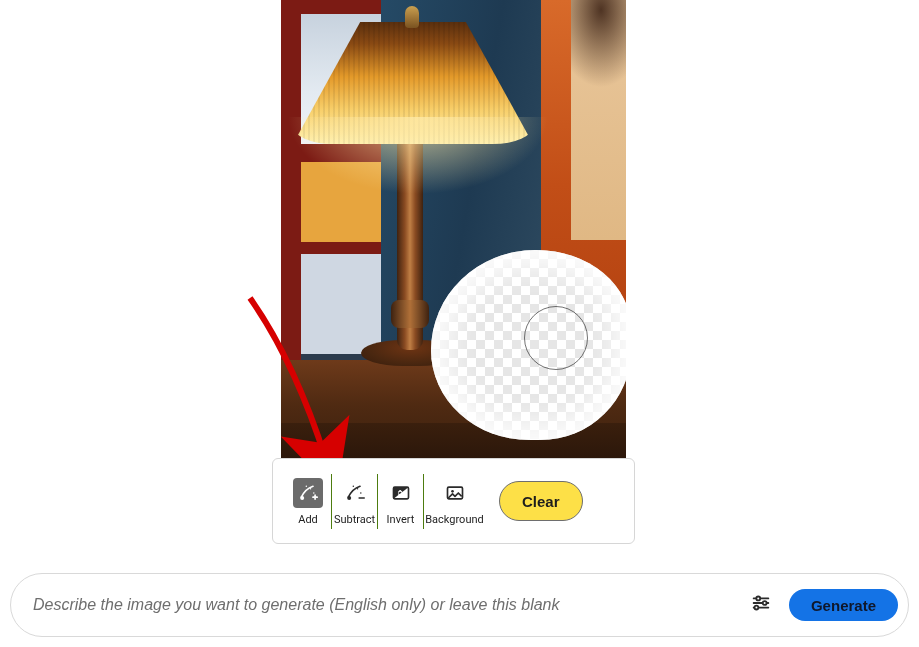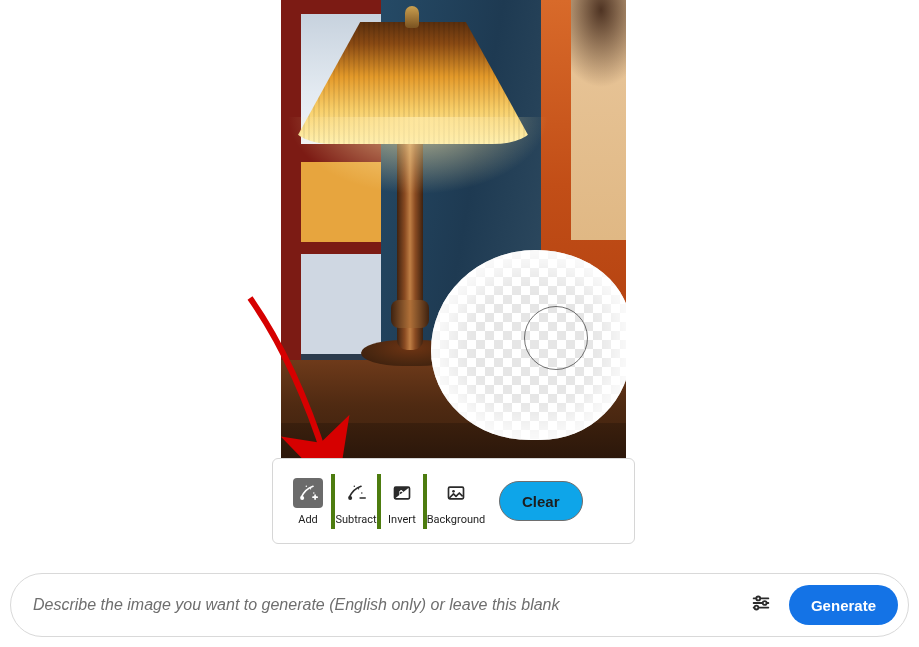--- a/index.html
+++ b/index.html
@@ -88,52 +88,52 @@
   .toolbar {
     position:absolute; left:272px; top:458px; width:363px; height:86px;
     background:#fff; border:1px solid #d6d6d6; border-radius:6px;
     display:flex; align-items:center; padding:10px 12px;
   }
   .tool-group { display:flex; align-items:stretch; }
   .tool-btn {
     width:46px; display:flex; flex-direction:column; align-items:center; justify-content:center;
     gap:6px; cursor:pointer; user-select:none; position:relative; padding:4px 0;
   }
-  .tool-btn + .tool-btn { border-left:4px solid #4d7c0f; }
+  .tool-btn + .tool-btn { border-left:1px solid #4d7c0f; }
   .tool-btn.wide { width:62px; }
   .tool-icon {
     width:30px; height:30px; display:flex; align-items:center; justify-content:center;
     border-radius:4px; color:#2b2b2b;
   }
   .tool-btn.active .tool-icon { background:#6b6b6b; color:#fff; }
   .tool-label { font-size:11px; color:#1d1d1d; line-height:1; }
   .clear-btn {
     margin-left:14px; height:40px; padding:0 22px; border:1.5px solid #6e6e6e;
-    border-radius:20px; background:#0ea5e9; font-size:15px; font-weight:600; color:#1d1d1d;
+    border-radius:20px; background:#fde047; font-size:15px; font-weight:600; color:#1d1d1d;
     cursor:pointer; display:flex; align-items:center;
   }
 
   
   .prompt-bar {
     position:absolute; left:10px; right:10px; bottom:10px; height:64px;
     border:1.5px solid #d9d9d9; border-radius:32px; background:#fff;
     display:flex; align-items:center; padding:0 10px 0 22px; gap:12px;margin-top:24px;
   }
   .prompt-input {
     flex:1; border:none; outline:none; font-size:16px; font-style:italic;
     color:#6e6e6e; background:transparent;
   }
   .prompt-input::placeholder { color:#6e6e6e; font-style:italic; }
   .settings-icon-btn {
     width:32px; height:32px; display:flex; align-items:center; justify-content:center;
     cursor:pointer; color:#2b2b2b;
   }
   .generate-btn {
-    height:40px; padding:0 22px; border:none; border-radius:22px;
-    background:#1473e6; color:#ffffff; font-size:15px; font-weight:600; cursor:pointer;
+    height:32px; padding:0 22px; border:none; border-radius:22px;
+    background:#1473e6; color:#0f172a; font-size:15px; font-weight:600; cursor:pointer;
   }
 </style>
 </head>
 <body>
 
 <div class="canvas-wrap">
   <div class="window-frame-v"></div>
   <div class="window-frame-h"></div>
   <div class="window-glass-top"></div>
   <div class="window-bar"></div>

